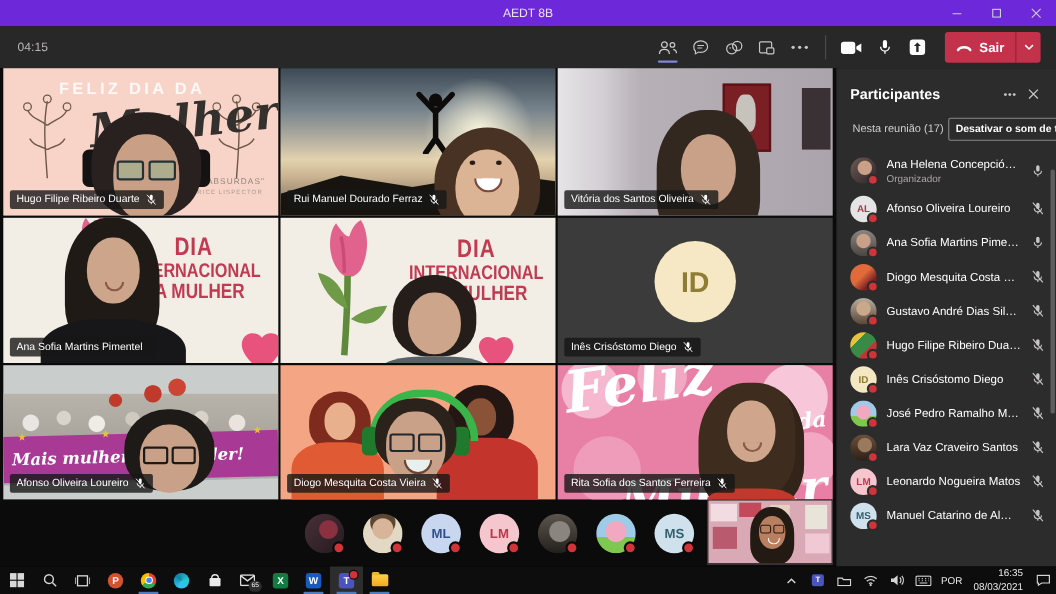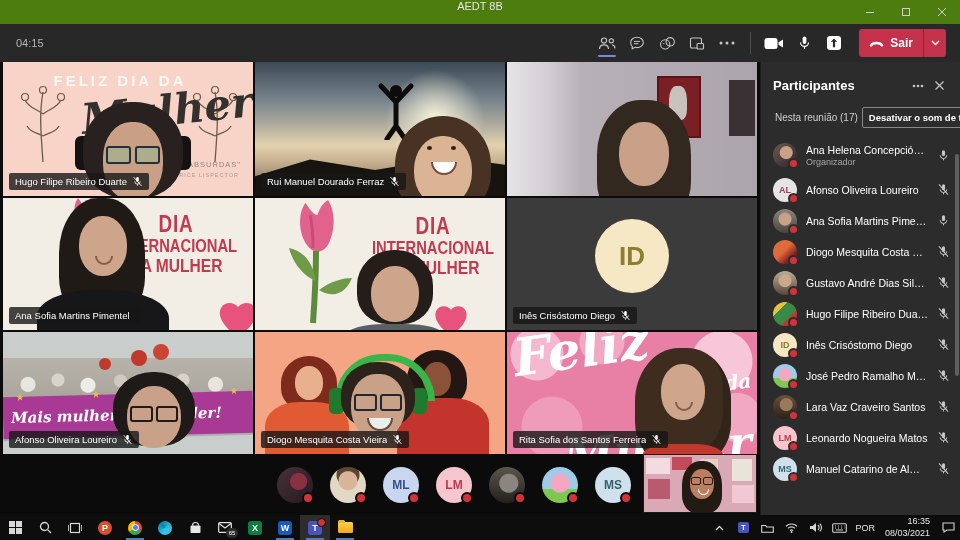--- a/index.html
+++ b/index.html
@@ -1,19 +1,19 @@
 <!DOCTYPE html>
 <html><head>
 <meta charset="utf-8">
 <style>
   html,body{margin:0;padding:0;background:#000;width:960px;height:540px;overflow:hidden;
     font-family:"Liberation Sans",sans-serif;-webkit-font-smoothing:antialiased;position:relative}
   svg{display:block}
   
-  .titlebar{position:absolute;top:0;left:0;right:0;height:24px;background:#4d7c0f;display:flex;justify-content:center}
+  .titlebar{position:absolute;top:0;left:0;right:0;height:24px;background:#6d28d9;display:flex;align-items:center;justify-content:center}
   .titlebar .title{color:#e6e6e6;font-size:11px}
   .win-controls{position:absolute;right:0;top:0;height:24px;display:flex}
   .win-btn{width:36px;height:24px;display:flex;align-items:center;justify-content:center;color:#cfcfcf}
   
   .meetbar{position:absolute;top:24px;left:0;right:0;height:38px;background:#292828;display:flex;align-items:center;color:#c8c6c4}
   .meetbar .timer{margin-left:16px;font-size:11px;color:#b8b6b4}
   .meetbar .spacer{flex:1}
   .mbtn{width:30px;height:28px;display:flex;align-items:center;justify-content:center;position:relative;color:#c8c6c4}
   .mbtn.active::after{content:"";position:absolute;bottom:0px;left:6px;right:6px;height:2px;background:#7f85d8;border-radius:1px}
   .vdiv{width:1px;height:22px;background:#4c4b4b;margin:0 8px}
@@ -374,20 +374,31 @@
 
     <div class="tile t3">
       <div class="poster1">
           <i></i>
         </div>
       <div class="poster2"></div>
       <div class="girl">
         <div class="hair"></div>
           <div class="face"></div>
       </div>
+      <div class="tile-label" data-muted="true">
+        <span class="nm">Vitória dos Santos Oliveira</span>
+          <span class="mic-slot">
+            <svg class="mic" viewBox="0 0 16 16">
+              <rect x="6.1" y="1.6" width="3.8" height="7" rx="1.9" fill="currentColor"></rect>
+              <path d="M4 7.8a4 4 0 0 0 8 0" fill="none" stroke="currentColor" stroke-width="1.2"></path>
+              <line x1="8" y1="11.8" x2="8" y2="14" stroke="currentColor" stroke-width="1.2"></line>
+              <line class="slash" x1="2.4" y1="1.6" x2="13.6" y2="14.4" stroke="currentColor" stroke-width="1.3"></line>
+            </svg>
+          </span>
+      </div>
     </div>
 
     <div class="tile t4">
       <svg class="tulip" width="70" height="90" viewBox="0 0 70 90">
           <path d="M28 34C22 26 22 12 27 6c4 6 6 8 8 8 2-6 4-8 7-10 4 6 6 18 0 30-4 6-10 6-14 0z" fill="#e0628d"></path>
           <path d="M30 14c2 8 2 16 2 22" stroke="#c94b78" stroke-width="2" fill="none"></path>
           <path d="M34 38c0 18-1 34-2 48" stroke="#5f8a3c" stroke-width="4" fill="none"></path>
           <path d="M34 58C24 54 18 44 16 36c10 2 16 10 18 22zM36 64c8-6 16-8 22-8-4 10-12 14-22 8z" fill="#6f9a48"></path>
         </svg>
       <div class="dia-text">

